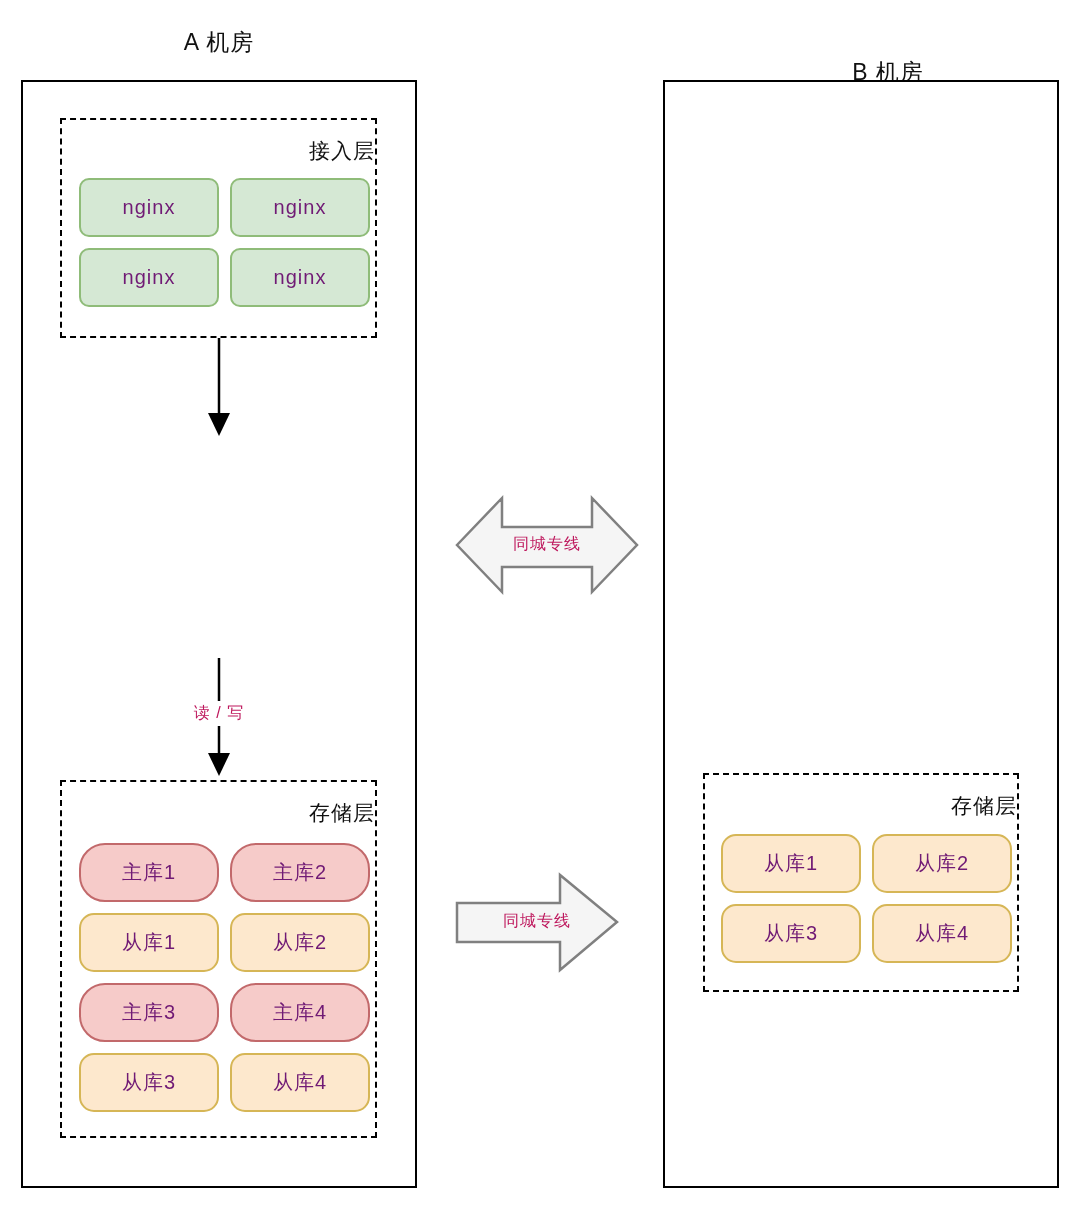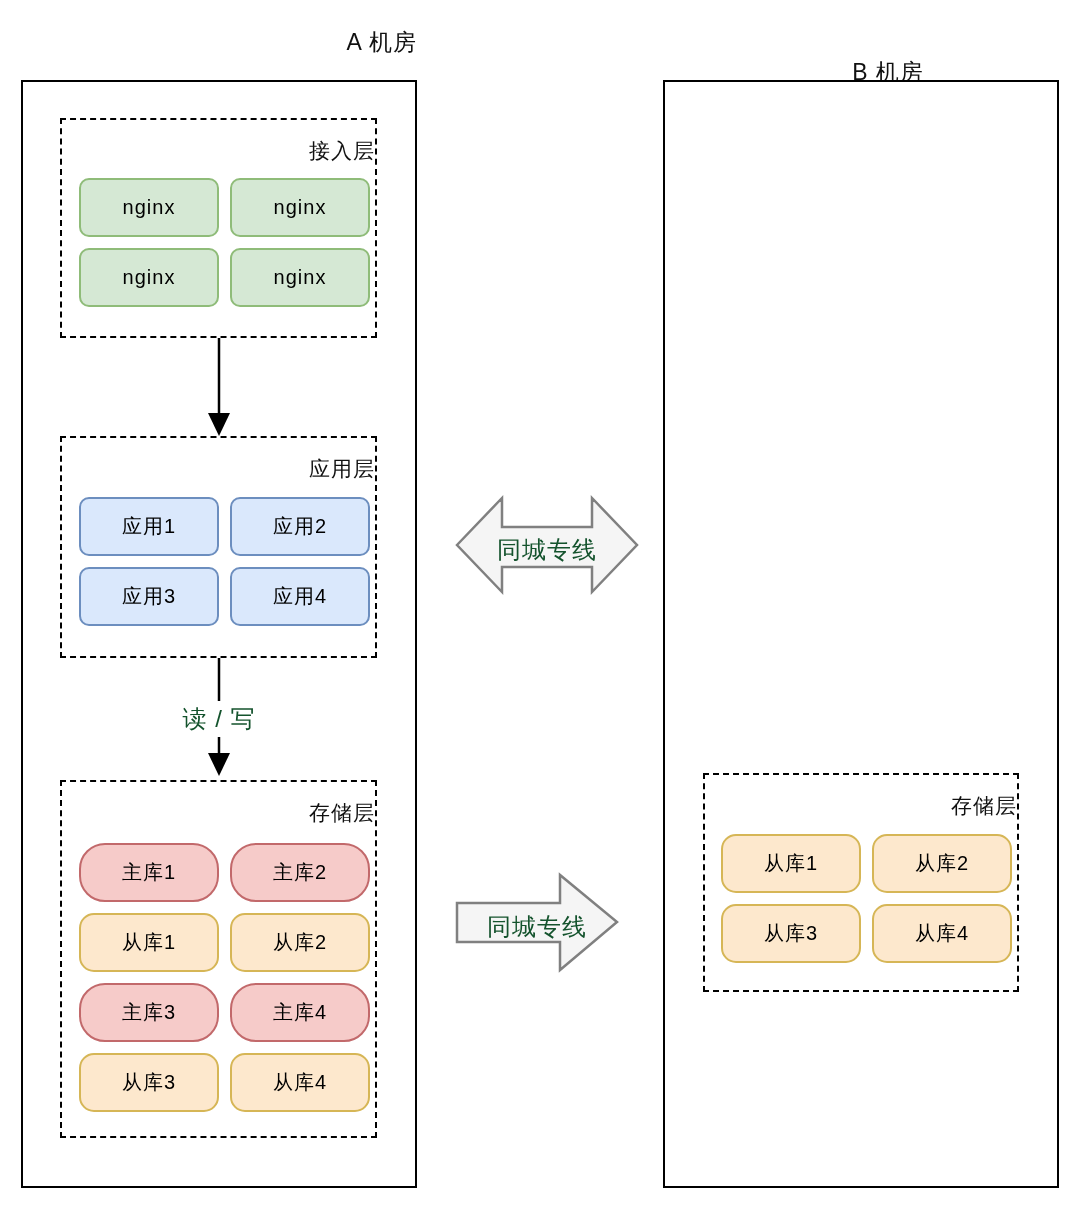--- a/index.html
+++ b/index.html
@@ -61,51 +61,51 @@
     width: 140px;
     height: 59px;
     border-radius: 10px;
     border: 2px solid;
     box-sizing: border-box;
     display: flex;
     align-items: center;
     justify-content: center;
     font-size: 20px;
     letter-spacing: 1px;
-    color: #000000;
+    color: #701a75;
   }
   .node.green  { background: #d5e8d4; border-color: #8fbc79; }
   .node.blue   { background: #dae8fc; border-color: #6c8ebf; }
   .node.master { background: #f6cbc9; border-color: #c2696b; border-radius: 26px; }
   .node.slave  { background: #fde8cd; border-color: #d6b656; border-radius: 15px; }
   .arrow-svg {
     position: absolute;
     top: 0; left: 0;
     width: 1080px;
     height: 1211px;
     pointer-events: none;
   }
   .conn-label {
     position: absolute;
     text-align: center;
-    font-size: 24px;
+    font-size: 16px;
     letter-spacing: 1px;
-    color: #14532d;
+    color: #be185d;
   }
   .conn-label.on-line {
     background: #ffffff;
     padding: 2px 0;
   }
 </style>
 </head>
 <body>
 
 <div class="canvas">
 
-  <div class="dc-title" style="left:21px;text-align:right;">A 机房</div>
+  <div class="dc-title" style="left:21px;">A 机房</div>
   <div class="dc-title" style="left:690px;margin-top:30px;">B 机房</div>
 
   <div class="dc-box" style="left:21px;"></div>
 
   <div class="dc-box" style="left:663px;"></div>
 
   <svg class="arrow-svg" viewBox="0 0 1080 1211">
 
     <g>
       <line x1="219" y1="338" x2="219" y2="416" stroke="#000000" stroke-width="2.5"></line>
@@ -129,29 +129,20 @@
   <div class="layer" style="left:60px; top:118px; width:317px; height:220px;">
     <div class="layer-title">接入层</div>
     <div class="nodes" style="left:17px; top:58px;">
       <div class="node green">nginx</div>
       <div class="node green">nginx</div>
       <div class="node green">nginx</div>
       <div class="node green">nginx</div>
     </div>
   </div>
 
-  <div class="layer" style="left:60px; top:436px; width:317px; height:222px;">
-    <div class="layer-title">应用层</div>
-    <div class="nodes" style="left:17px; top:59px;">
-      <div class="node blue">应用1</div>
-      <div class="node blue">应用2</div>
-      <div class="node blue">应用3</div>
-      <div class="node blue">应用4</div>
-    </div>
-  </div>
 
   <div class="layer" style="left:60px; top:780px; width:317px; height:358px;">
     <div class="layer-title">存储层</div>
     <div class="nodes" style="left:17px; top:61px;">
       <div class="node master">主库1</div>
       <div class="node master">主库2</div>
       <div class="node slave">从库1</div>
       <div class="node slave">从库2</div>
       <div class="node master">主库3</div>
       <div class="node master">主库4</div>

